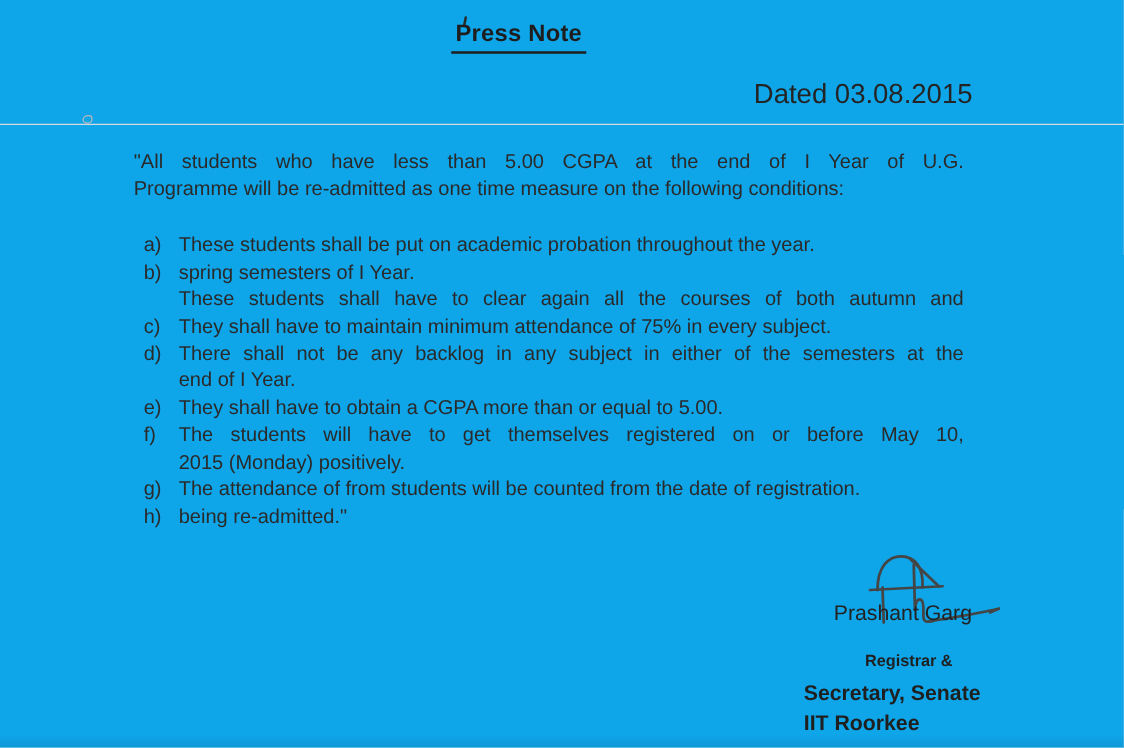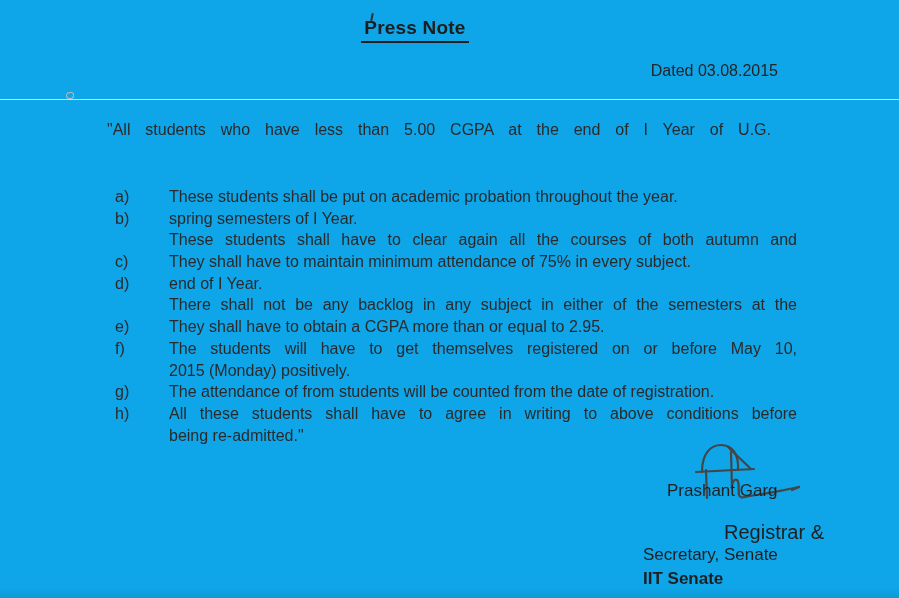--- a/index.html
+++ b/index.html
@@ -20,56 +20,57 @@
   .edge-line{position:absolute;top:0;right:1px;width:2px;height:598px;
     background:linear-gradient(to bottom,#63635e 0%,#6e6e69 60%,#8f8f8a 85%,#b5b5b0 100%);opacity:.85;}
   .bottom-shade{position:absolute;left:0;bottom:0;width:899px;height:10px;
     background:linear-gradient(to bottom,rgba(0,0,0,0),rgba(0,0,0,0.08));}
   .title-tick{position:absolute;left:371px;top:13px;width:2px;height:8px;background:#2a2a2a;transform:rotate(12deg);border-radius:2px;}
 
   
   .title-wrap{position:absolute;top:17px;left:0;width:830px;text-align:center;}
   .title{display:inline-block;font-size:19px;font-weight:bold;color:#1e1e1e;
     border-bottom:2px solid #1e1e1e;padding:0 3px 2px 3px;letter-spacing:.2px;}
-  .date{position:absolute;top:62px;right:136px;font-size:16px;color:#242424;}
+  .date{position:absolute;top:62px;right:136px;font-size:22px;color:#242424;}
 
   
   .intro{position:absolute;top:119px;left:107px;width:664px;font-size:16px;color:#2a2a2a;}
   .conditions{position:absolute;top:186px;left:115px;width:656px;font-size:16px;color:#2a2a2a;}
   .crow{display:flex;}
   .clabel{width:28px;flex:none;height:21.7px;line-height:21.7px;}
-  .cbody{width:628px;flex:none;margin-left:26px;}
+  .cbody{width:628px;flex:none;}
   .tline{height:21.7px;line-height:21.7px;white-space:nowrap;}
   .tline.stretch{text-align:justify;text-align-last:justify;white-space:normal;}
 
   
   .sig-svg{position:absolute;left:693px;top:442px;width:115px;height:62px;}
   .sig-name{position:absolute;left:667px;top:481px;font-size:17px;color:#222;}
-  .sig-line1{position:absolute;left:724px;top:521px;font-size:20px;font-weight:normal;color:#1f1f1f;}
-  .sig-line2{position:absolute;left:643px;top:545px;font-size:17px;font-weight:normal;color:#1f1f1f;}
+  .sig-line1{position:absolute;left:692px;top:521px;font-size:13px;font-weight:bold;color:#1f1f1f;}
+  .sig-line2{position:absolute;left:643px;top:545px;font-size:17px;font-weight:bold;color:#1f1f1f;}
   .sig-line3{position:absolute;left:643px;top:569px;font-size:17px;font-weight:bold;color:#1f1f1f;}
 </style>
 </head>
 <body>
 
 <div class="page">
 
   <div class="fold-line"></div>
   <div class="speck"></div>
   <div class="edge-line"></div>
   <div class="bottom-shade"></div>
   <div class="title-tick"></div>
 
   <div class="title-wrap">
     <span class="title">Press Note</span>
   </div>
   <div class="date">Dated 03.08.2015</div>
 
   <div class="intro">
       <div class="tline stretch">"All students who have less than 5.00 CGPA at the end of I Year of U.G.</div>
+      <div class="tline">Programme will be re-admitted as one time measure on the following conditions:</div>
     </div>
 
   <div class="conditions">
       <div class="crow">
         <div class="clabel">a)</div>
         <div class="cbody">
           <div class="tline">These students shall be put on academic probation throughout the year.</div>
         </div>
       </div>
       <div class="crow">
@@ -81,58 +82,57 @@
       </div>
       <div class="crow">
         <div class="clabel">c)</div>
         <div class="cbody">
           <div class="tline">They shall have to maintain minimum attendance of 75% in every subject.</div>
         </div>
       </div>
       <div class="crow">
         <div class="clabel">d)</div>
         <div class="cbody">
+          <div class="tline stretch">There shall not be any backlog in any subject in either of the semesters at the</div>
           <div class="tline">end of I Year.</div>
-          <div class="tline stretch">There shall not be any backlog in any subject in either of the semesters at the</div>
         </div>
       </div>
       <div class="crow">
         <div class="clabel">e)</div>
         <div class="cbody">
-          <div class="tline">They shall have to obtain a CGPA more than or equal to 2.95.</div>
+          <div class="tline">They shall have to obtain a CGPA more than or equal to 5.00.</div>
         </div>
       </div>
       <div class="crow">
         <div class="clabel">f)</div>
         <div class="cbody">
           <div class="tline stretch">The students will have to get themselves registered on or before May 10,</div>
           <div class="tline">2015 (Monday) positively.</div>
         </div>
       </div>
       <div class="crow">
         <div class="clabel">g)</div>
         <div class="cbody">
           <div class="tline">The attendance of from students will be counted from the date of registration.</div>
         </div>
       </div>
       <div class="crow">
         <div class="clabel">h)</div>
         <div class="cbody">
-          <div class="tline stretch">All these students shall have to agree in writing to above conditions before</div>
           <div class="tline">being re-admitted."</div>
         </div>
       </div>
     </div>
 
   <svg class="sig-svg" viewBox="0 0 115 62" fill="none" stroke="#454545" stroke-width="2.2" stroke-linecap="round" stroke-linejoin="round">
     <path d="M9,30 C9,11 18,3 28,3 C39,3 46,12 45,28"></path>
     <path d="M3,30 L61,27"></path>
     <path d="M35,5 L58,27"></path>
     <path d="M13,28 L14,56"></path>
     <path d="M38,10 L39,46 C39,41 41,36 44,38 C47,40 45,50 46,53 C47,57 51,55 57,54 C70,52 88,49 106,45"></path>
     <path d="M106,45 L99,48"></path>
   </svg>
   <div class="sig-name">Prashant Garg</div>
   <div class="sig-line1">Registrar &amp;</div>
   <div class="sig-line2">Secretary, Senate</div>
-  <div class="sig-line3">IIT Senate</div>
+  <div class="sig-line3">IIT Roorkee</div>
 
 </div>
 
 </body></html>

